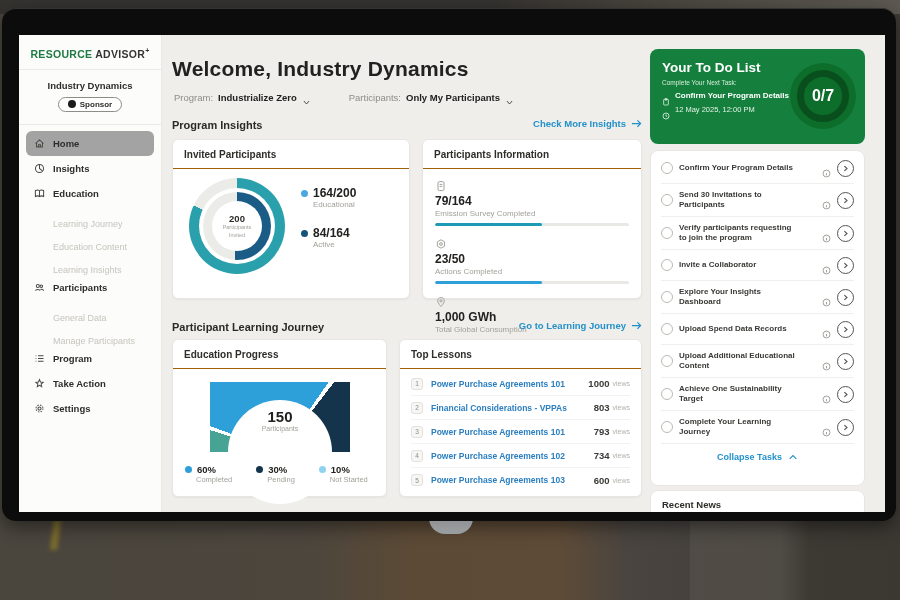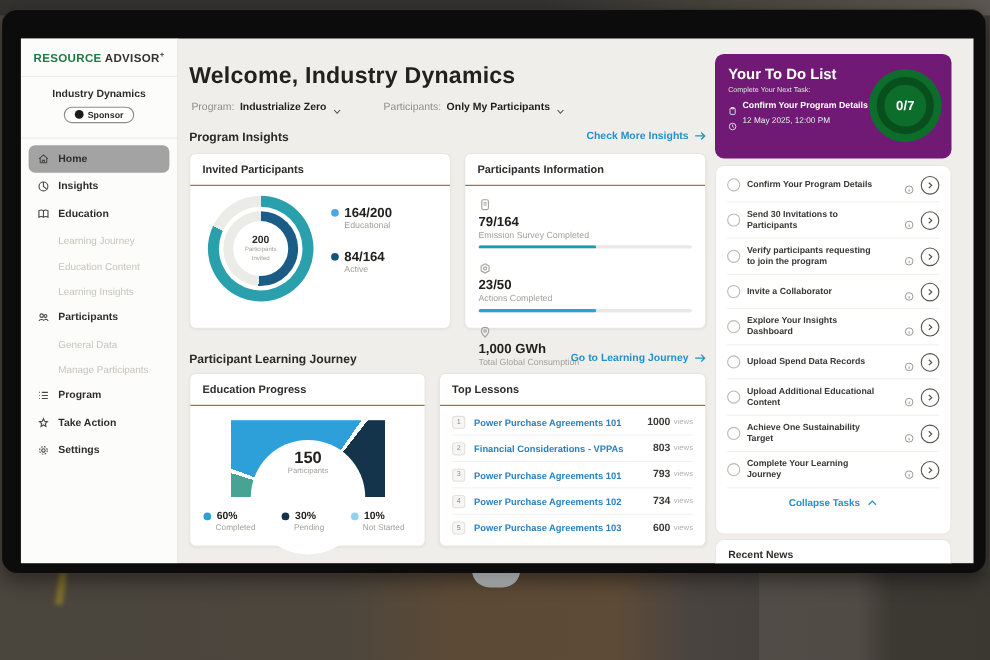--- a/index.html
+++ b/index.html
@@ -18,21 +18,21 @@
   .sidebar { position:absolute; left:0; top:0; width:143px; height:477px; background:#fcfcfa; border-right:1px solid #e8e7e3; }
   .logo { padding:12px 10px 9px; text-align:center; font-size:10.5px; font-weight:bold; letter-spacing:.3px; border-bottom:1px solid #eceae6; }
   .logo .g { color:#1e7a43; } .logo .d { color:#35342f; } .logo sup { font-size:7px; color:#35342f; }
   .org { padding:10px 8px 12px; text-align:center; border-bottom:1px solid #eceae6; }
   .org-name { font-size:9.5px; font-weight:bold; color:#2e2d2a; }
   .badge { display:inline-flex; align-items:center; gap:4px; margin-top:6px; padding:2px 9px; border:1px solid #8e8c86; border-radius:10px; font-size:8px; font-weight:bold; color:#2e2d2a; background:#fff; }
   .badge .dot { width:8px; height:8px; border-radius:50%; background:#1b1b19; }
   .nav { padding:6px 7px; }
   .nav-item { display:flex; align-items:center; gap:8px; height:25px; padding:0 8px; border-radius:6px; font-size:9.5px; font-weight:bold; color:#2e2d2a; }
   .nav-item.active { background:#a3a3a3; }
-  .nav-sub { display:flex; align-items:center; height:23px; padding-left:27px; font-size:9px; color:#c6c4bd; }
+  .nav-sub { display:flex; align-items:flex-end; height:23px; padding-left:27px; font-size:9px; color:#c6c4bd; }
   .ico { width:11px; height:11px; flex:0 0 auto; color:#4a4944; }
   .ico svg { width:100%; height:100%; display:block; }
 
   
   .title { position:absolute; left:153px; top:22px; font-size:21px; font-weight:bold; color:#22211f; letter-spacing:.2px; }
   .filters { position:absolute; left:155px; top:57px; display:flex; gap:38px; align-items:center; }
   .filter { display:flex; align-items:center; gap:5px; }
   .f-label { font-size:9.5px; color:#8f8d86; }
   .f-value { font-size:9.5px; font-weight:bold; color:#22211f; }
   .chev { width:9px; height:9px; color:#4a4944; }
@@ -82,30 +82,30 @@
   
   .lessons { padding:3px 11px; }
   .lesson { display:flex; align-items:center; height:24px; border-bottom:1px solid #f3f2ef; }
   .lesson:last-child { border-bottom:none; }
   .rank { width:12px; height:12px; border:1px solid #e2e1dd; border-radius:3px; background:#f7f6f4; font-size:6.5px; color:#8f8d86; display:flex; align-items:center; justify-content:center; margin-right:8px; }
   .l-title { flex:1; font-size:8.5px; font-weight:bold; color:#2b7fc0; }
   .l-views { font-size:9.5px; font-weight:bold; color:#3a3936; }
   .l-sfx { font-size:7px; color:#b4b2ab; margin-left:3px; }
 
   
-  .todo-hero { position:absolute; left:631px; top:14px; width:215px; height:95px; background:#701a75; border-radius:8px; padding:11px 12px; color:#fff; }
+  .todo-hero { position:absolute; left:631px; top:14px; width:215px; height:95px; background:#15803d; border-radius:8px; padding:11px 12px; color:#fff; }
   .th-title { font-size:13.5px; font-weight:bold; }
   .th-sub { font-size:6.5px; color:#d2ecd7; margin-top:4px; }
   .th-row { display:flex; align-items:center; gap:5px; margin-top:5px; }
   .th-task { font-size:8px; font-weight:bold; }
   .th-date { font-size:7.5px; color:#e4f3e7; }
   .wico { width:8px; height:8px; color:#e4f3e7; }
   .ring-disc { position:absolute; right:9px; top:14px; width:66px; height:66px; border-radius:50%; background:#0d6e2c; display:flex; align-items:center; justify-content:center; }
   .ring { width:52px; height:52px; border-radius:50%; border:7px solid #094f1e; display:flex; align-items:center; justify-content:center; }
-  .ring-val { font-size:12px; font-weight:bold; color:#fff; }
+  .ring-val { font-size:16px; font-weight:bold; color:#fff; }
 
   .tasks-card { position:absolute; left:631px; top:115px; width:215px; height:336px; background:#fff; border:1px solid #e7e6e2; border-radius:8px; padding:2px 10px; }
   .task { display:flex; align-items:center; gap:6px; padding:6px 0; border-bottom:1px solid #f0efeb; min-height:31px; }
   .task-check { width:12px; height:12px; border:1.5px solid #bbb9b3; border-radius:50%; flex:0 0 auto; }
   .task-lab { font-size:8px; font-weight:bold; color:#3a3936; line-height:1.25; max-width:122px; }
   .task-right { margin-left:auto; display:flex; align-items:center; gap:6px; }
   .iico { width:9px; height:9px; color:#8f8d86; }
   .go-btn { width:17px; height:17px; border:1.5px solid #55544f; border-radius:50%; display:flex; align-items:center; justify-content:center; color:#55544f; }
   .go-btn svg { width:9px; height:9px; }
   .collapse { display:flex; align-items:center; justify-content:center; gap:6px; padding:8px 0 4px; font-size:9px; font-weight:bold; color:#2391c9; cursor:pointer; }

